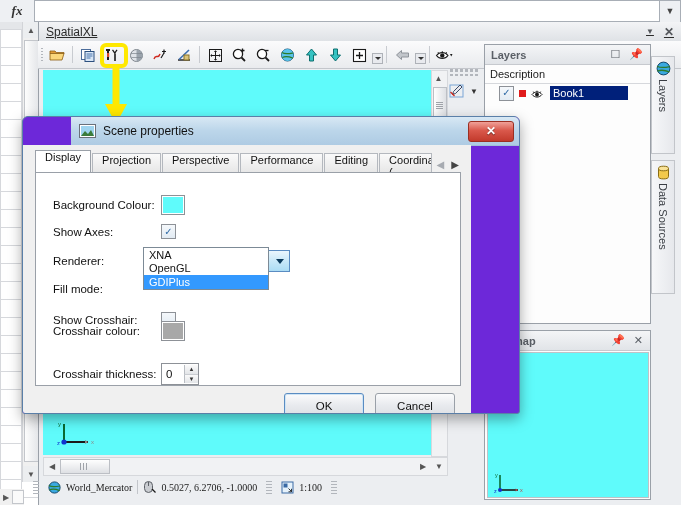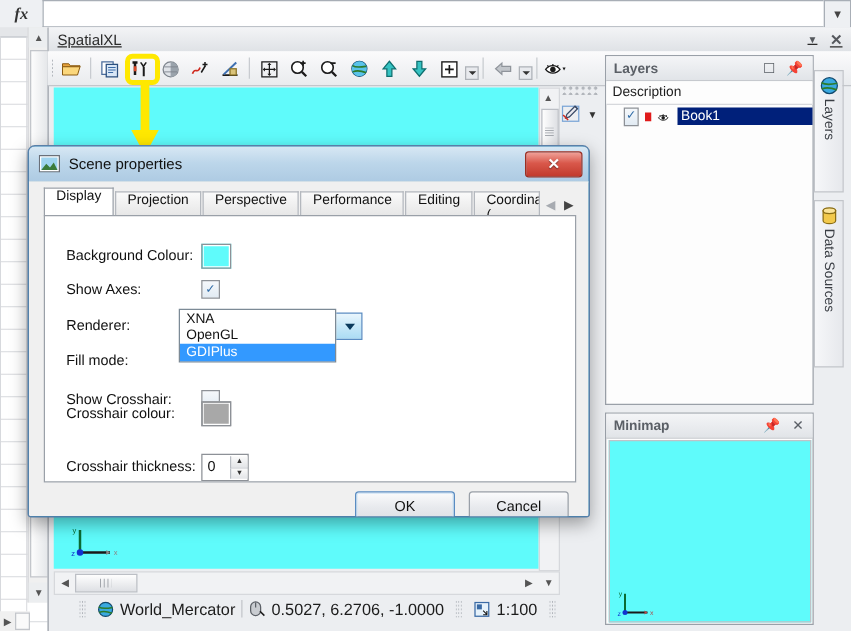--- a/index.html
+++ b/index.html
@@ -78,38 +78,38 @@
   #viewport-hscroll{position:absolute;left:43px;top:457px;width:403px;height:17px;
      background:#f1f2f4;border:1px solid #d6d8dc;display:flex;align-items:center;}
   #viewport-hscroll .harr{width:16px;text-align:center;font-size:8px;color:#555;}
   #viewport-hscroll .hthumb{width:48px;height:13px;background:linear-gradient(to bottom,#fefefe,#dee0e4);
      border:1px solid #bcbfc5;position:relative;}
   #viewport-hscroll .hthumb::after{content:"";position:absolute;left:19px;top:3px;width:9px;height:7px;
      background-image:linear-gradient(to right,#9fa3a9 1px,transparent 1px);background-size:3px 7px;}
   #viewport-hscroll .hspacer{flex:1;}
   #axis-gizmo{position:absolute;left:56px;top:420px;width:46px;height:26px;}
   
-  #statusbar{position:absolute;left:59px;top:476px;width:430px;height:22px;
-     display:flex;align-items:center;font-size:13px;color:#1c1c1c;}
+  #statusbar{position:absolute;left:29px;top:476px;width:430px;height:22px;
+     display:flex;align-items:center;font-size:10px;color:#1c1c1c;font-family:Liberation Serif, serif;}
   #statusbar .dots{width:6px;height:14px;margin:0 4px;
      background-image:radial-gradient(#b2b6bc 40%,transparent 41%);background-size:2px 3px;}
   #statusbar .sitem{display:flex;align-items:center;gap:5px;padding:0 5px;}
   #statusbar .vsep{width:1px;height:14px;background:#c2c5ca;}
   
   #layers-panel{position:absolute;left:484px;top:44px;width:165px;height:278px;
      background:#fdfdfd;border:1px solid #9aa0a8;}
   .panel-title{height:19px;background:linear-gradient(to bottom,#f4f5f7,#e1e4e8);
      display:flex;align-items:center;padding-left:6px;color:#5a5f66;font-weight:bold;font-size:11px;
      border-bottom:1px solid #c6c9ce;}
   .panel-title .pctl{margin-left:auto;display:flex;align-items:center;gap:9px;padding-right:7px;
      color:#5a5f66;font-weight:normal;}
   #layers-colhdr{height:18px;background:#fdfdfd;border-bottom:1px solid #d6d8dc;
      display:flex;align-items:center;padding-left:5px;color:#1c1c1c;font-size:11px;}
   #layers-row{height:18px;display:flex;align-items:center;padding-left:14px;gap:5px;}
-  #layers-row .lbl{background:#00207a;color:#fff;padding:1px 74px 1px 3px;font-size:11px;}
+  #layers-row .lbl{background:#00207a;color:#fff;padding:1px 44px 1px 3px;font-size:11px;}
   #minimap-panel{position:absolute;left:484px;top:330px;width:165px;height:168px;
      background:#fdfdfd;border:1px solid #9aa0a8;}
   #minimap-canvas{position:absolute;left:2px;top:21px;width:160px;height:144px;background:#5ffbfb;
      border:1px solid #bfc2c7;}
   #dock-tabs{position:absolute;left:651px;top:56px;width:24px;height:250px;}
   .dock-tab{width:22px;background:linear-gradient(to right,#f6f7f9,#e6e8ec);
      border:1px solid #c2c5ca;display:flex;flex-direction:column;align-items:center;
      padding-top:4px;margin-bottom:6px;}
   .dock-tab .dt-label{writing-mode:vertical-rl;font-size:11px;color:#3a3e44;margin-top:3px;
      letter-spacing:0px;}
@@ -117,22 +117,22 @@
   #pen-tool{position:absolute;left:449px;top:82px;width:30px;height:18px;display:flex;
      align-items:center;}
   #pen-dots{position:absolute;left:449px;top:68px;width:30px;height:8px;
      background-image:radial-gradient(#b2b6bc 40%,transparent 41%);background-size:5px 5px;}
   
   #hl-box{position:absolute;left:100px;top:43px;width:28px;height:25px;border:4px solid #ffe800;
      border-radius:6px;box-sizing:border-box;pointer-events:none;}
   #hl-arrow{position:absolute;left:104px;top:64px;width:24px;height:62px;pointer-events:none;}
   
   #dialog{position:absolute;left:22px;top:116px;width:448px;height:296px;
-     background:#0369a1;border:1px solid #5a7fa8;border-radius:6px 6px 3px 3px;
-     box-shadow:0 5px 14px rgba(0,0,0,.35);overflow:hidden;}
+     background:#6d28d9;border:1px solid #5a7fa8;border-radius:6px 6px 3px 3px;
+     box-shadow:0 5px 14px rgba(0,0,0,.35);overflow:hidden;padding-left:48px;}
   #dialog-titlebar{height:28px;background:linear-gradient(to bottom,#d8e8f4,#bcd6ea 48%,#aecbe3);
      display:flex;align-items:center;padding:0 5px 0 8px;border-bottom:1px solid #9fc0d8;}
   #dialog-title{font-size:12px;color:#111;margin-left:7px;}
   #dialog-close{margin-left:auto;width:44px;height:19px;border-radius:3px;
      background:linear-gradient(to bottom,#f0a198,#d9584b 45%,#c23a2c);
      border:1px solid #9b2f22;color:#fff;font-weight:bold;font-size:12px;
      display:flex;align-items:center;justify-content:center;
      text-shadow:0 1px 1px rgba(0,0,0,.5);}
   #dialog-body{position:absolute;left:0;top:28px;width:448px;height:268px;background:#f0f0f0;}
   #tabstrip{position:absolute;left:12px;top:6px;width:424px;height:22px;display:flex;

